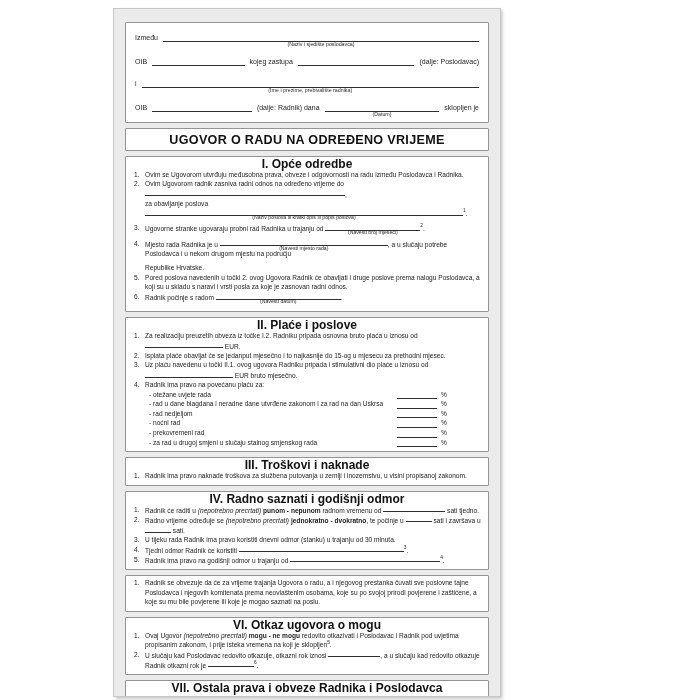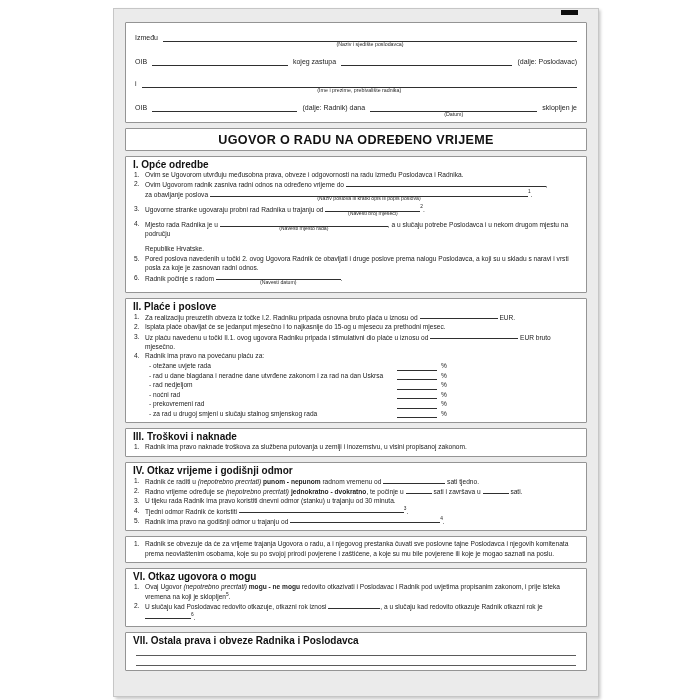--- a/index.html
+++ b/index.html
@@ -3,21 +3,21 @@
 <meta charset="utf-8">
 <style>
   html,body{margin:0;padding:0;}
   body{
     width:700px;height:700px;overflow:hidden;position:relative;
     background:#ffffff;
     font-family:"Liberation Sans", sans-serif;
     -webkit-font-smoothing:antialiased;
   }
   .sheet{
-    position:absolute;left:113px;top:8px;width:486px;height:689px;
+    position:absolute;left:113px;top:8px;width:388px;height:689px;
     background:#ebebeb;border:1px solid #c6c6c6;box-sizing:border-box;
     box-shadow:1.5px 2px 3px rgba(0,0,0,.22);
     padding-top:13px;overflow:hidden;
   }
   .reg-mark{position:absolute;top:1px;left:447px;width:17px;height:5px;background:#0d0d0d;}
   .box{background:#ffffff;border:1px solid #949494;margin:0 11px 5px;box-sizing:border-box;border-radius:1px;}
 
   
   .header-box{padding:9px 9px 1px;}
   .hrow{display:flex;align-items:flex-end;gap:5px;font-size:7px;color:#1d1d1d;}
@@ -25,21 +25,21 @@
   .fline{flex:1 1 auto;border-bottom:1px solid #2f2f2f;height:9px;position:relative;}
   .fcap{position:absolute;top:9.5px;left:0;width:100%;text-align:center;font-size:5.3px;line-height:5.5px;color:#2a2a2a;white-space:nowrap;}
   .mb-cap{margin-bottom:14px;} .mb-plain{margin-bottom:12px;} .mb-last{margin-bottom:9px;}
 
   
   .title-box{text-align:center;padding:3.5px 0 3px;}
   .title{font-size:12.6px;font-weight:bold;letter-spacing:.3px;color:#111;}
 
   
   .sec{padding:2px 7px 4px;font-size:6.6px;line-height:9.6px;color:#1b1b1b;}
-  .sec-head{text-align:left;font-weight:bold;font-size:10px;line-height:11px;color:#111;}
+  .sec-head{text-align:center;font-weight:bold;font-size:12px;line-height:11px;color:#111;}
   .item{padding-left:12px;position:relative;}
   .item .num{position:absolute;left:1px;top:0;}
   .item.has-cap{margin-bottom:5px;}
   .blank{display:inline-block;border-bottom:1px solid #2f2f2f;height:6.5px;position:relative;vertical-align:baseline;}
   .cap{position:absolute;top:7px;left:0;width:100%;text-align:center;font-size:5.2px;line-height:5px;color:#2a2a2a;white-space:nowrap;}
   sup{font-size:4.8px;line-height:0;vertical-align:super;}
   b{font-weight:bold;} i{font-style:italic;}
   .pct-row{display:flex;align-items:flex-end;padding-left:16px;}
   .pct-label{flex:0 0 248px;}
   .pct-blank{width:40px;border-bottom:1px solid #2f2f2f;height:6.5px;margin-right:4px;}
@@ -134,21 +134,21 @@
           <span class="pct-label">- za rad u drugoj smjeni u slučaju stalnog smjenskog rada</span>
           <span class="pct-blank"></span>
           <span>%</span>
         </div>
       </div>
       <div class="box sec">
         <div class="sec-head">III. Troškovi i naknade</div>
         <div class="item"><span class="num">1.</span>Radnik ima pravo naknade troškova za službena putovanja u zemlji i inozemstvu, u visini propisanoj zakonom.</div>
       </div>
       <div class="box sec">
-        <div class="sec-head">IV. Otkaz vrijeme i godišnji odmor</div>
+        <div class="sec-head">IV. Radno saznati i godišnji odmor</div>
         <div class="item"><span class="num">1.</span>Radnik će raditi u <i>(nepotrebno precrtati)</i> <b>punom - nepunom</b> radnom vremenu od <span class="blank" style="width: 62px;"></span> sati tjedno.</div>
         <div class="item"><span class="num">2.</span>Radno vrijeme određuje se <i>(nepotrebno precrtati)</i> <b>jednokratno - dvokratno</b>, te počinje u <span class="blank" style="width: 26px;"></span> sati i završava u <span class="blank" style="width: 26px;"></span> sati.</div>
         <div class="item"><span class="num">3.</span>U tijeku rada Radnik ima pravo koristiti dnevni odmor (stanku) u trajanju od 30 minuta.</div>
         <div class="item"><span class="num">4.</span>Tjedni odmor Radnik će koristiti <span class="blank" style="width: 165px;"></span><sup>3</sup>.</div>
         <div class="item"><span class="num">5.</span>Radnik ima pravo na godišnji odmor u trajanju od <span class="blank" style="width: 150px;"></span><sup>4</sup>.</div>
       </div>
       <div class="box sec">
         <div class="item"><span class="num">1.</span>Radnik se obvezuje da će za vrijeme trajanja Ugovora o radu, a i njegovog prestanka čuvati sve poslovne tajne Poslodavca i njegovih komitenata prema neovlaštenim osobama, koje su po svojoj prirodi povjerene i zaštićene, a koje su mu bile povjerene ili koje je mogao saznati na poslu.</div>
       </div>
       <div class="box sec">

